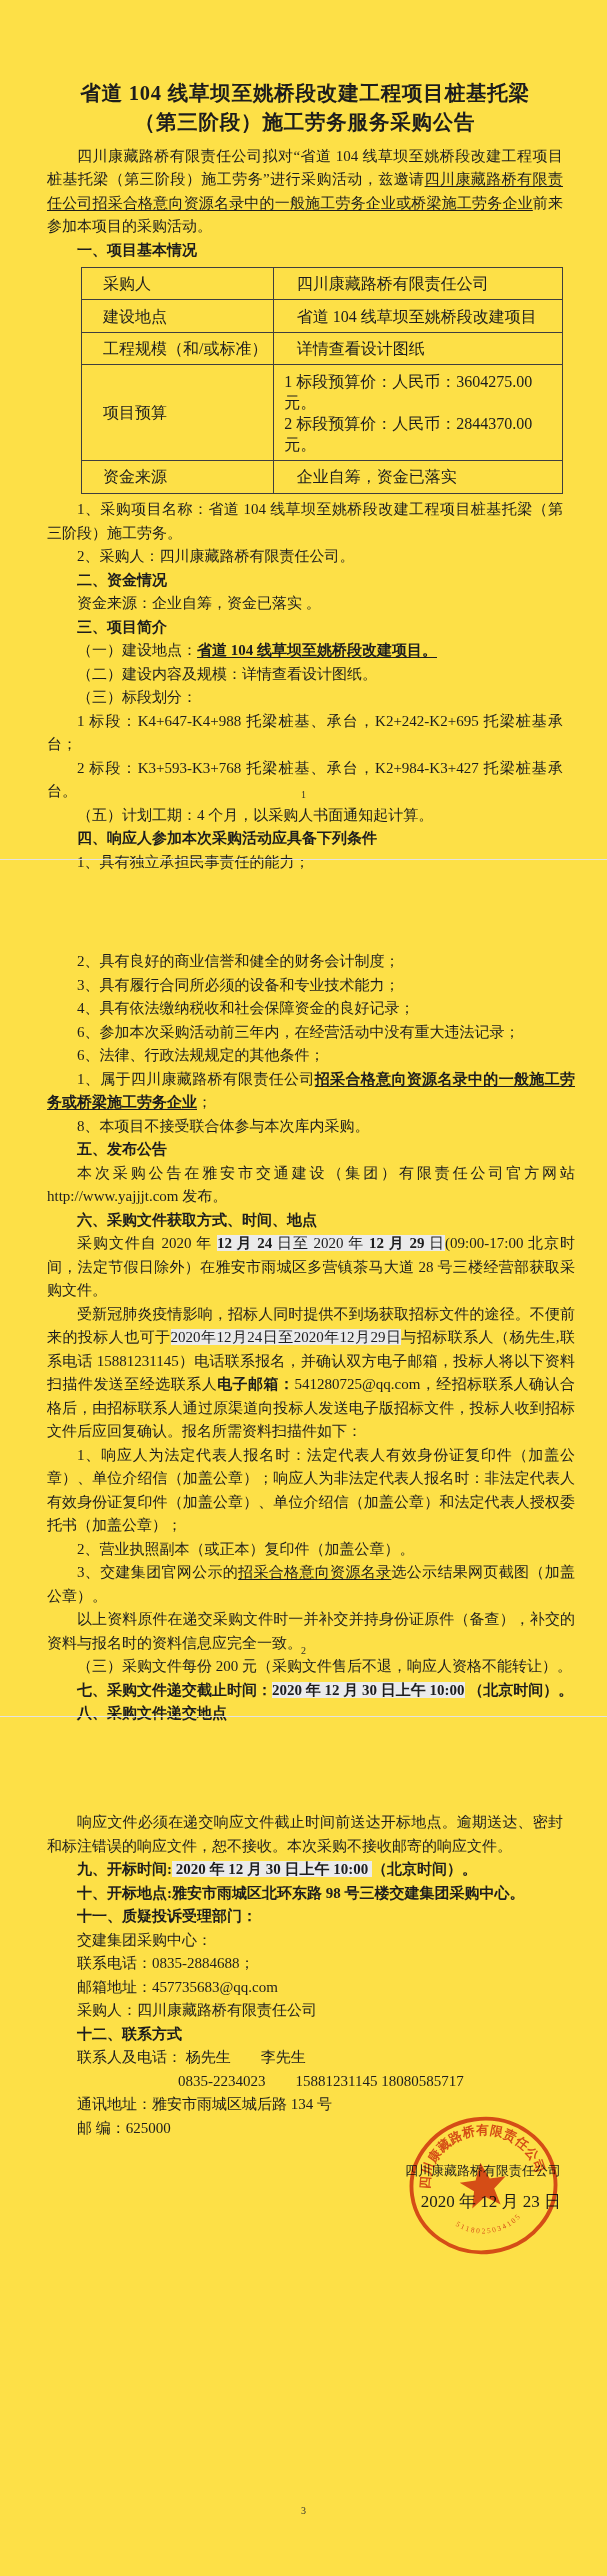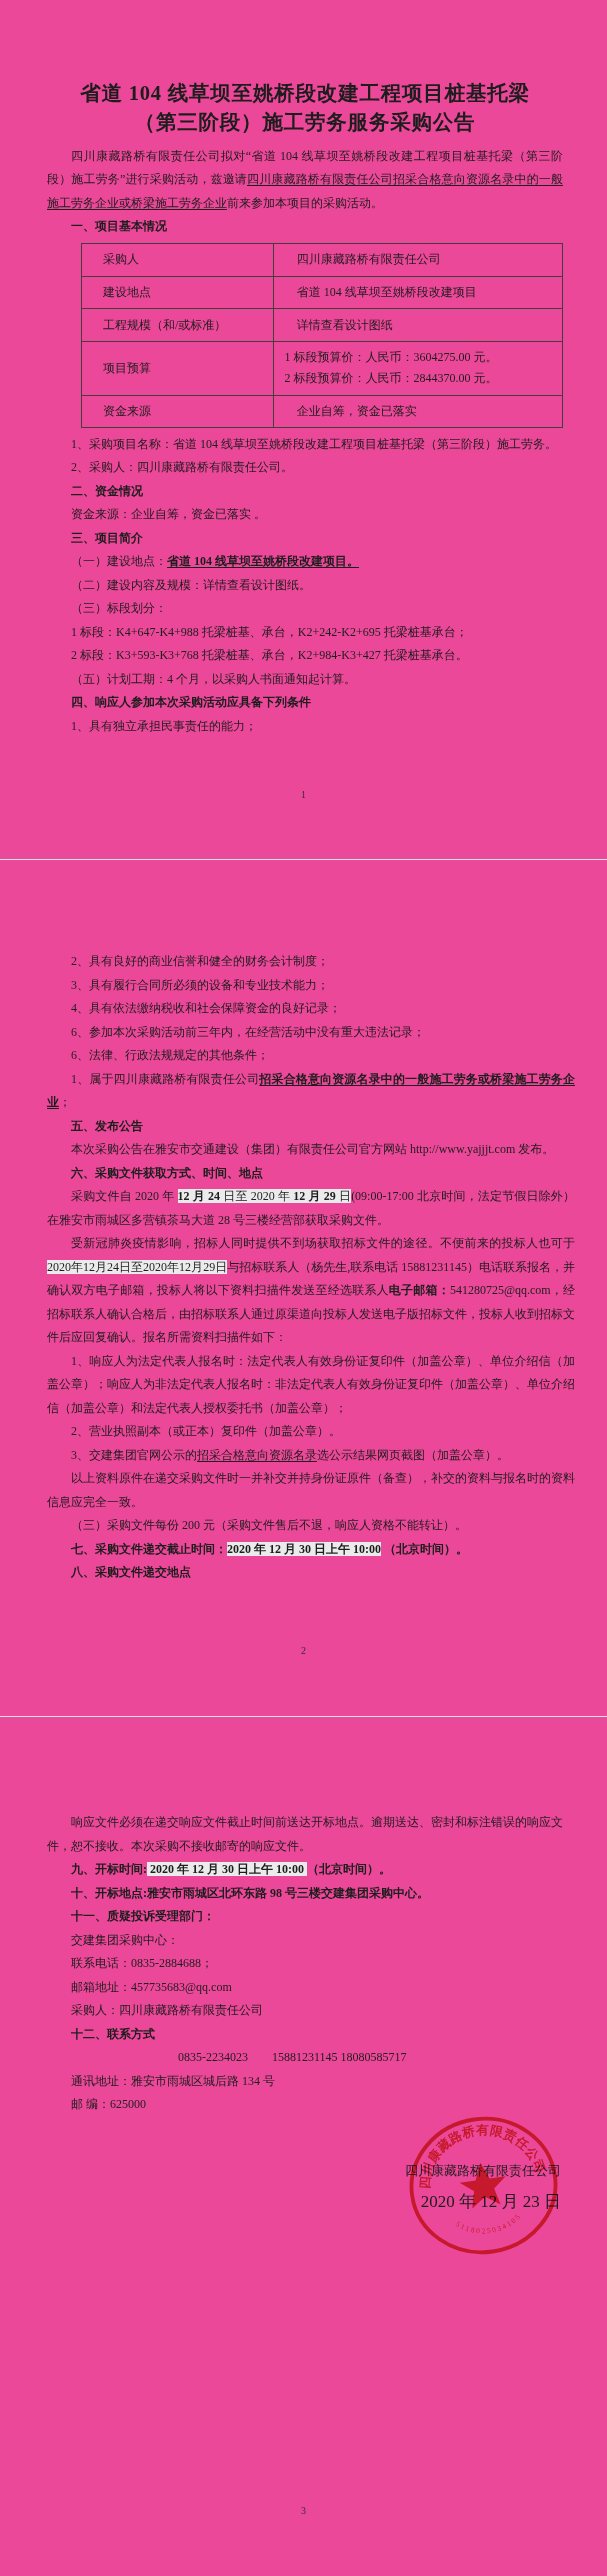--- a/index.html
+++ b/index.html
@@ -1,35 +1,35 @@
 <!DOCTYPE html>
 <html style="font-size:12px"><head>
 <meta charset="utf-8">
 <style>
   html,body{margin:0;padding:0;background:#f2f2f2;}
   .wrap{
     position:relative;width:607px;height:2576px;margin:0 auto;
-    background:#ec4899;overflow:hidden;color:#1d1d1d;
+    background:#fde047;overflow:hidden;color:#1d1d1d;
     font-family:"Liberation Serif","DejaVu Serif",serif;
   }
   .page{position:absolute;left:0;width:607px;box-sizing:border-box;}
   #p1{top:0;height:859px;padding:79px 44px 0 47px;}
   #p2{top:860px;height:857px;padding:90px 32px 0 47px;}
   #p3{top:1717px;height:859px;padding:94px 44px 4px 47px;}
   .divider{position:absolute;left:0;width:607px;height:0.8px;background:#e3e3e3;}
   .title{font-size:20.5px;font-weight:bold;text-align:center;line-height:29px;letter-spacing:0.8px;margin-bottom:7.6px;}
-  p{margin:0;font-size:12px;line-height:23.5px;text-align:justify;}
+  p{margin:0;font-size:15px;line-height:23.5px;text-align:justify;}
   .ind{text-indent:2em;}
   .h{font-weight:bold;}
   .u{text-decoration:underline;text-underline-offset:2.3px;}
   .ub{text-decoration:underline;font-weight:bold;text-underline-offset:2.3px;}
   .hl{background:#ebebeb;}
   .b{font-weight:bold;}
   table.info{border-collapse:collapse;margin:4.6px 0 4.6px 34px;}
-  .info td{border:0.8px solid #3f3f3f;vertical-align:middle;font-size:12px;line-height:21px;}
+  .info td{border:0.8px solid #3f3f3f;vertical-align:middle;font-size:16px;line-height:21px;}
   .info .lab{width:173px;padding:5.3px 3px 5.3px 21px;}
   .info .val{width:267px;padding:5.3px 7.6px 5.3px 23px;}
   .info .valb{width:267px;padding:5.3px 6px 5.3px 10.6px;}
   .pageno{position:absolute;left:0;width:607px;text-align:center;font-size:10px;color:#2e2e2e;}
   .phones{text-indent:0;padding-left:131px;}
   .sig{position:absolute;right:46px;text-align:right;z-index:3;}
   #sig-company{top:2162px;font-size:13px;}
   #sig-date{top:2190px;font-size:17px;}
   .stamp{
     position:absolute;left:406px;top:2111px;width:155px;height:149px;z-index:4;
@@ -99,20 +99,21 @@
 
   <div class="divider" style="top:859px;"></div>
 
   <section class="page" id="p2">
     <p class="ind">2、具有良好的商业信誉和健全的财务会计制度；</p>
     <p class="ind">3、具有履行合同所必须的设备和专业技术能力；</p>
     <p class="ind">4、具有依法缴纳税收和社会保障资金的良好记录；</p>
     <p class="ind">6、参加本次采购活动前三年内，在经营活动中没有重大违法记录；</p>
     <p class="ind">6、法律、行政法规规定的其他条件；</p>
     <p class="ind"><span>1、属于四川康藏路桥有限责任公司</span><span class="ub">招采合格意向资源名录中的一般施工劳务或桥梁施工劳务企业</span><span>；</span></p>
+    <p class="ind">8、本项目不接受联合体参与本次库内采购。</p>
 
     <p class="ind h">五、发布公告</p>
     <p class="ind">本次采购公告在雅安市交通建设（集团）有限责任公司官方网站 http://www.yajjjt.com 发布。</p>
 
     <p class="ind h">六、采购文件获取方式、时间、地点</p>
     <p class="ind"><span>采购文件自 2020 年 </span><span class="hl b">12 月 24</span><span class="hl"> 日至 2020 年 </span><span class="hl b">12 月 29</span><span class="hl"> 日</span><span>(09:00-17:00 北京时间，法定节假日除外）在雅安市雨城区多营镇茶马大道 28 号三楼经营部获取采购文件。</span></p>
     <p class="ind"><span>受新冠肺炎疫情影响，招标人同时提供不到场获取招标文件的途径。不便前来的投标人也可于</span><span class="hl">2020年12月24日至2020年12月29日</span><span>与招标联系人（杨先生,联系电话 15881231145）电话联系报名，并确认双方电子邮箱，投标人将以下资料扫描件发送至经选联系人</span><span class="b">电子邮箱：</span><span>541280725@qq.com，经招标联系人确认合格后，由招标联系人通过原渠道向投标人发送电子版招标文件，投标人收到招标文件后应回复确认。报名所需资料扫描件如下：</span></p>
 
     <p class="ind">1、响应人为法定代表人报名时：法定代表人有效身份证复印件（加盖公章）、单位介绍信（加盖公章）；响应人为非法定代表人报名时：非法定代表人有效身份证复印件（加盖公章）、单位介绍信（加盖公章）和法定代表人授权委托书（加盖公章）；</p>
     <p class="ind">2、营业执照副本（或正本）复印件（加盖公章）。</p>
@@ -131,20 +132,21 @@
     <p class="ind h"><span>九、开标时间:</span><span class="hl"> 2020 年 12 月 30 日上午 10:00 </span><span>（北京时间）。</span></p>
     <p class="ind h"><span>十、开标地点:</span><span>雅安市雨城区北环东路 98 号三楼交建集团采购中心。</span></p>
 
     <p class="ind h">十一、质疑投诉受理部门：</p>
     <p class="ind">交建集团采购中心：</p>
     <p class="ind">联系电话：0835-2884688；</p>
     <p class="ind">邮箱地址：457735683@qq.com</p>
 
     <p class="ind">采购人：四川康藏路桥有限责任公司</p>
     <p class="ind h">十二、联系方式</p>
+    <p class="ind">联系人及电话： 杨先生　　李先生</p>
     <p class="phones">0835-2234023　　15881231145 18080585717</p>
     <p class="ind">通讯地址：雅安市雨城区城后路 134 号</p>
     <p class="ind">邮 编：625000</p>
   </section>
 
   <div class="sig" id="sig-company">四川康藏路桥有限责任公司</div>
   <div class="sig" id="sig-date">2020 年 12 月 23 日</div>
 
   <svg class="stamp" viewBox="0 0 200 190">
     <ellipse cx="100" cy="95" rx="93" ry="86" fill="none" stroke="#d03a2c" stroke-width="5"></ellipse>

